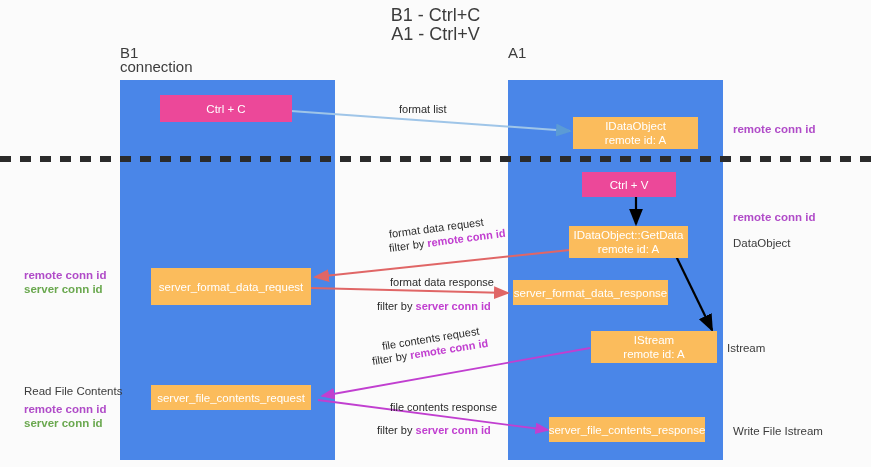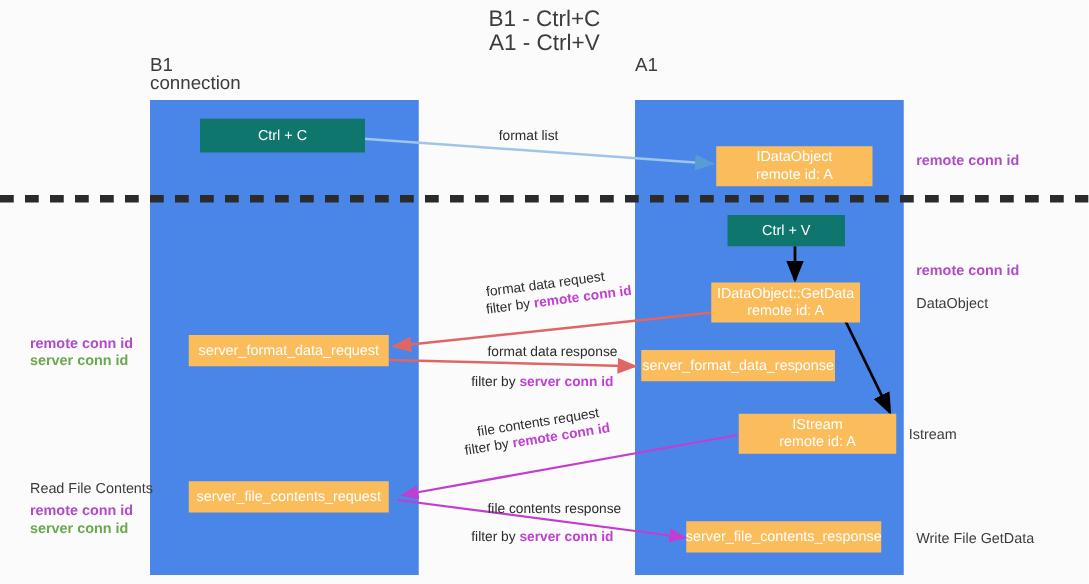--- a/index.html
+++ b/index.html
@@ -56,21 +56,21 @@
     box-sizing: border-box;
     display: flex;
     flex-direction: column;
     align-items: center;
     justify-content: center;
     color: #ffffff;
     font-size: 11.5px;
     line-height: 14px;
     text-align: center;
   }
-  .box-green { background: #0f766e; }
+  .box-green { background: #ec4899; }
   .box-orange { background: #fbbc5c; }
 
   .side-label {
     position: absolute;
     font-size: 11.5px;
     line-height: 15px;
     color: #3c3c3c;
     white-space: nowrap;
   }
   .lbl-purple { color: #b04bc8; font-weight: bold; }
@@ -154,21 +154,21 @@
 
   <div class="box box-green" style="left:558px; top:172px; width:94px; height:25px;margin-left:24px;">
     <div>Ctrl + V</div>
   </div>
 
   <div class="box box-orange" style="left:569px; top:226px; width:119px; height:32px;">
     <div>IDataObject::GetData</div>
     <div>remote id: A</div>
   </div>
 
-  <div class="box box-orange" style="left:151px; top:268px; width:160px; height:25px;">
+  <div class="box box-orange" style="left:151px; top:268px; width:160px; height:37px;">
     <div>server_format_data_request</div>
   </div>
 
   <div class="box box-orange" style="left:513px; top:280px; width:155px; height:25px;">
     <div>server_format_data_response</div>
   </div>
 
   <div class="box box-orange" style="left:591px; top:331px; width:126px; height:32px;">
     <div>IStream</div>
     <div>remote id: A</div>
@@ -183,21 +183,21 @@
   </div>
 
   <div class="side-label lbl-purple" style="left:733px; top:122px;">remote conn id</div>
 
   <div class="side-label lbl-purple" style="left:733px; top:210px;">remote conn id</div>
 
   <div class="side-label" style="left:733px; top:236px;">DataObject</div>
 
   <div class="side-label" style="left:727px; top:341px;">Istream</div>
 
-  <div class="side-label" style="left:733px; top:424px;">Write File GetData</div>
+  <div class="side-label" style="left:733px; top:424px;">Write File Istream</div>
 
   <div class="side-label lbl-purple" style="left:24px; top:268px;">remote conn id</div>
   <div class="side-label lbl-green" style="left:24px; top:282px;">server conn id</div>
 
   <div class="side-label" style="left:24px; top:384px;">Read File Contents</div>
   <div class="side-label lbl-purple" style="left:24px; top:402px;">remote conn id</div>
   <div class="side-label lbl-green" style="left:24px; top:416px;">server conn id</div>
 
   <div class="edge-label" style="left:399px; top:102px;">format list</div>
 

